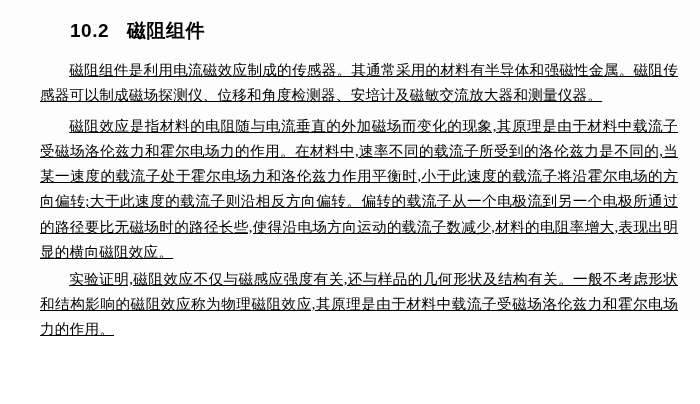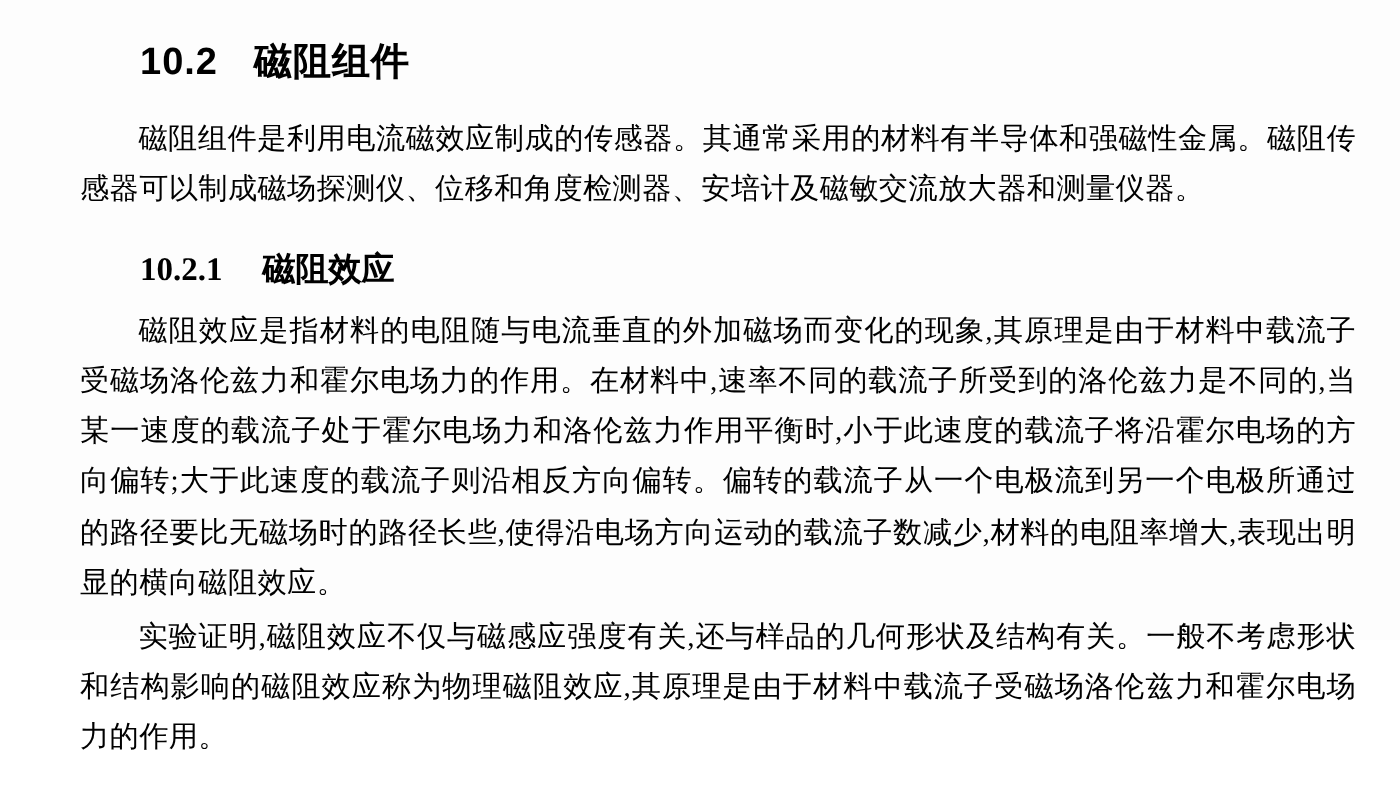--- a/index.html
+++ b/index.html
@@ -50,39 +50,37 @@
     line-height: 1.72;
     text-align: justify;
     text-justify: inter-ideograph;
     margin: 0 0 2px 0;
     text-indent: 2em;
     letter-spacing: 0.2px;
     word-break: break-all;
   }
   .block {
     margin-bottom: 6px;
+    text-decoration: underline;
   }
 </style>
 </head>
 <body>
 
 <div class="page">
   <div class="content">
 
     <h1 class="sec-heading">
       <span class="num">10.2</span><span>磁阻组件</span>
     </h1>
 
     <div class="block">
       <p class="body-text">磁阻组件是利用电流磁效应制成的传感器。其通常采用的材料有半导体和强磁性金属。磁阻传感器可以制成磁场探测仪、位移和角度检测器、安培计及磁敏交流放大器和测量仪器。</p>
     </div>
 
-    <h2 class="subsec-heading">
-      <span class="num">10.2.1</span><span>磁阻效应</span>
-    </h2>
 
     <div class="block">
       <p class="body-text">磁阻效应是指材料的电阻随与电流垂直的外加磁场而变化的现象,其原理是由于材料中载流子受磁场洛伦兹力和霍尔电场力的作用。在材料中,速率不同的载流子所受到的洛伦兹力是不同的,当某一速度的载流子处于霍尔电场力和洛伦兹力作用平衡时,小于此速度的载流子将沿霍尔电场的方向偏转;大于此速度的载流子则沿相反方向偏转。偏转的载流子从一个电极流到另一个电极所通过的路径要比无磁场时的路径长些,使得沿电场方向运动的载流子数减少,材料的电阻率增大,表现出明显的横向磁阻效应。</p>
       <p class="body-text">实验证明,磁阻效应不仅与磁感应强度有关,还与样品的几何形状及结构有关。一般不考虑形状和结构影响的磁阻效应称为物理磁阻效应,其原理是由于材料中载流子受磁场洛伦兹力和霍尔电场力的作用。</p>
     </div>
 
   </div>
 </div>
 
 </body></html>

